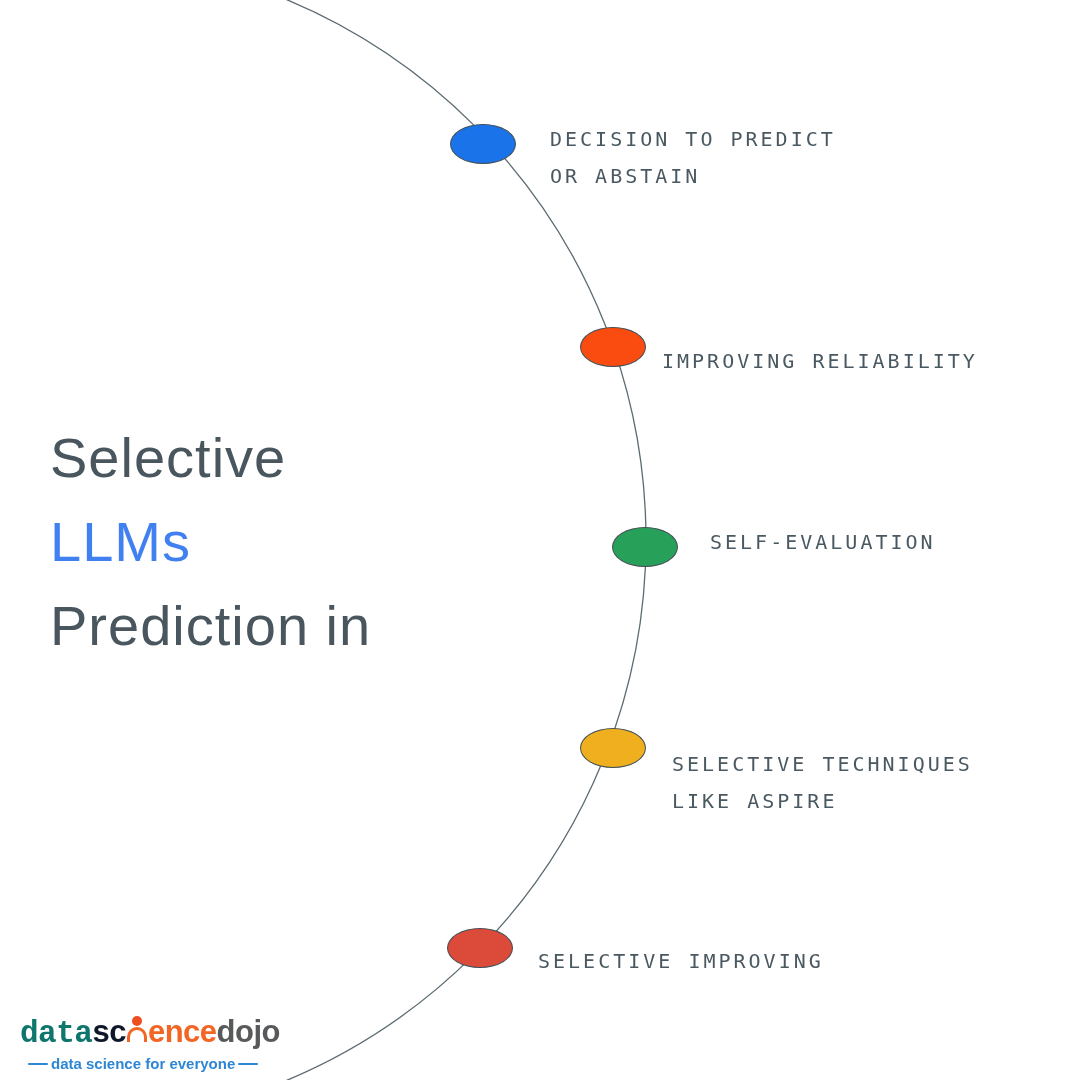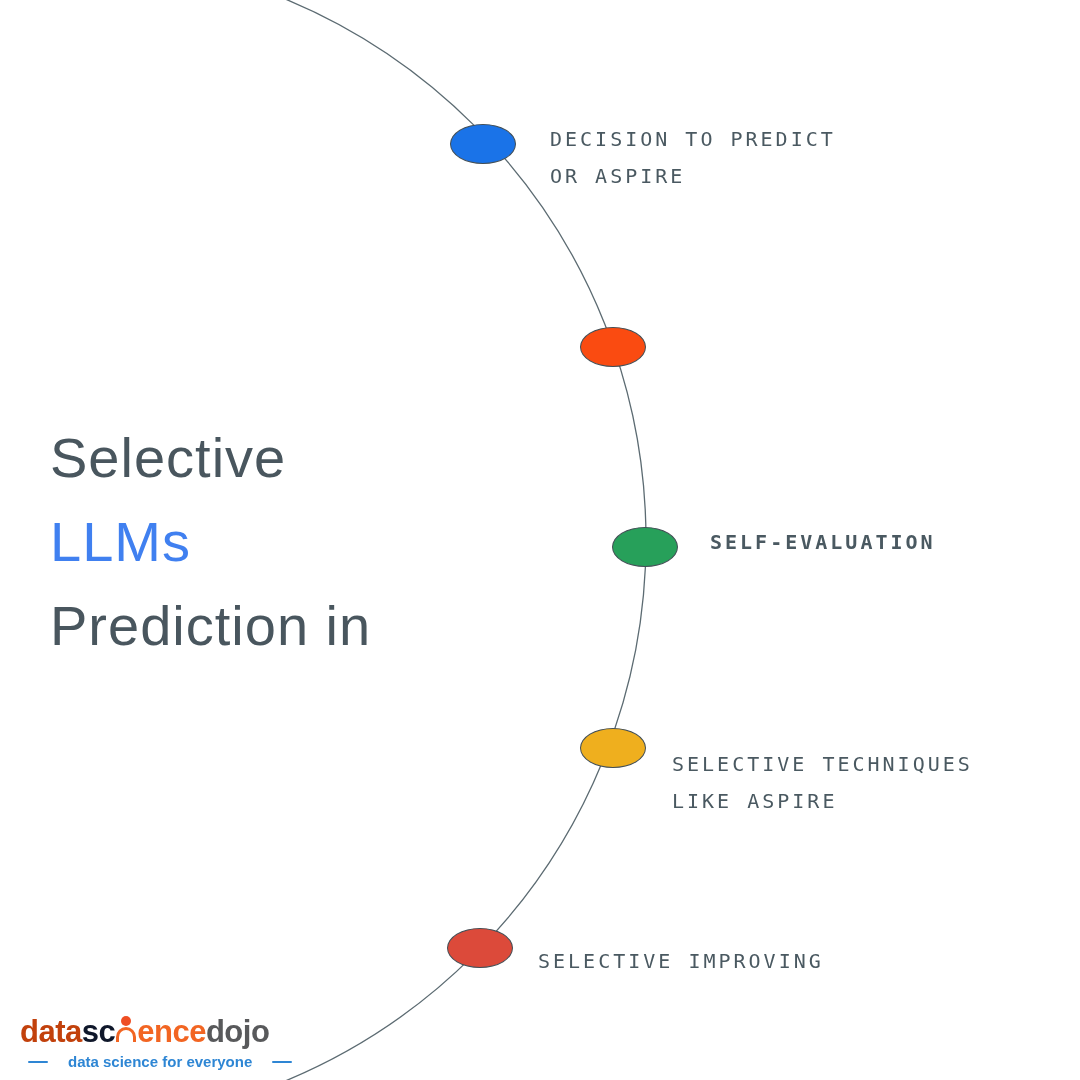--- a/index.html
+++ b/index.html
@@ -86,21 +86,21 @@
     top: -10px;
     left: 50%;
     transform: translateX(-50%);
     width: 10px;
     height: 10px;
     border-radius: 50%;
   }
   .logo-tagline-row {
     display: flex;
     align-items: center;
-    gap: 20px;
+    gap: 3px;
     margin-top: 4px;
     margin-left: 8px;
     font-size: 15px;
     font-weight: bold;
   }
   .tag-dash {
     display: inline-block;
     width: 20px;
     height: 2px;
     border-radius: 1px;
@@ -116,37 +116,38 @@
   </svg>
 
   <div class="title" style="color: rgb(73, 86, 94);">
     <div>Selective</div>
     <div style="color: rgb(64, 128, 240);">LLMs</div>
     <div>Prediction in</div>
   </div>
 
   <div class="node" style="left: 450px; top: 124px; background-color: rgb(26, 115, 232);"></div>
   <div class="label-line" style="left: 550px; top: 108px; color: rgb(74, 89, 97);">DECISION TO PREDICT</div>
-  <div class="label-line" style="left: 550px; top: 145px; color: rgb(74, 89, 97);">OR ASPIRE</div>
+  <div class="label-line" style="left: 550px; top: 145px; color: rgb(74, 89, 97);">OR ABSTAIN</div>
 
   <div class="node" style="left: 580px; top: 327px; background-color: rgb(250, 75, 17);"></div>
+  <div class="label-line" style="left: 662px; top: 330px; color: rgb(74, 89, 97);">IMPROVING RELIABILITY</div>
 
   <div class="node" style="left: 612px; top: 527px; background-color: rgb(39, 160, 90);"></div>
-  <div class="label-line" style="left: 710px; top: 511px; color: rgb(74, 89, 97); font-weight: bold;">SELF-EVALUATION</div>
+  <div class="label-line" style="left: 710px; top: 511px; color: rgb(74, 89, 97);">SELF-EVALUATION</div>
 
   <div class="node" style="left: 580px; top: 728px; background-color: rgb(239, 175, 30);"></div>
   <div class="label-line" style="left: 672px; top: 733px; color: rgb(74, 89, 97);">SELECTIVE TECHNIQUES</div>
   <div class="label-line" style="left: 672px; top: 770px; color: rgb(74, 89, 97);">LIKE ASPIRE</div>
 
   <div class="node" style="left: 447px; top: 928px; background-color: rgb(220, 74, 58);"></div>
   <div class="label-line" style="left: 538px; top: 930px; color: rgb(74, 89, 97);">SELECTIVE IMPROVING</div>
 
   <div class="logo">
     <div class="logo-wordmark">
-      <span style="color: #c2410c;">data</span><span style="color: #0f172a;">sc</span><span class="logo-figure"><span class="figure-arch" style="border-color: rgb(242, 101, 34);"></span><span class="figure-head" style="background-color: rgb(239, 78, 35);"></span></span><span style="color: rgb(242, 101, 34); text-align: right;">ence</span><span style="color: rgb(88, 89, 91);">dojo</span>
+      <span style="color: #0f766e; font-family: Liberation Mono, monospace;">data</span><span style="color: #0f172a;">sc</span><span class="logo-figure"><span class="figure-arch" style="border-color: rgb(242, 101, 34);"></span><span class="figure-head" style="background-color: rgb(239, 78, 35);"></span></span><span style="color: rgb(242, 101, 34); text-align: right;">ence</span><span style="color: rgb(88, 89, 91);">dojo</span>
     </div>
     <div class="logo-tagline-row">
       <span class="tag-dash" style="background-color: rgb(46, 134, 212);"></span>
       <span style="color: rgb(46, 134, 212);">data science for everyone</span>
       <span class="tag-dash" style="background-color: rgb(46, 134, 212);"></span>
     </div>
   </div>
 
 </div>
 

